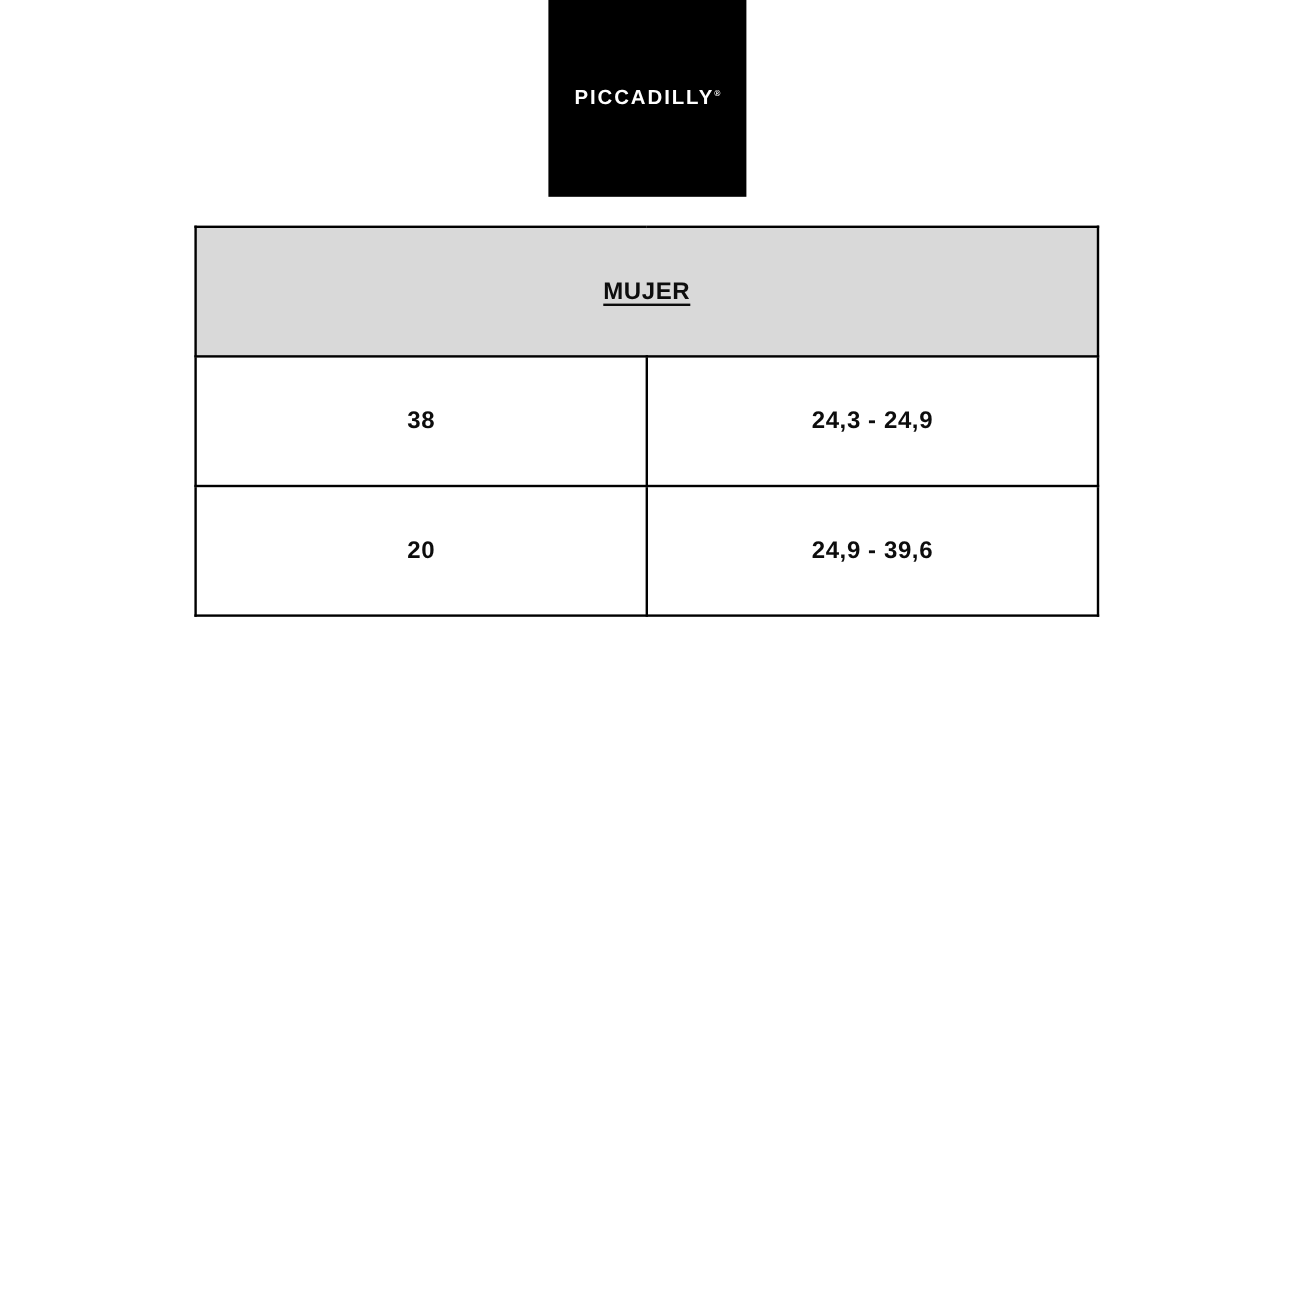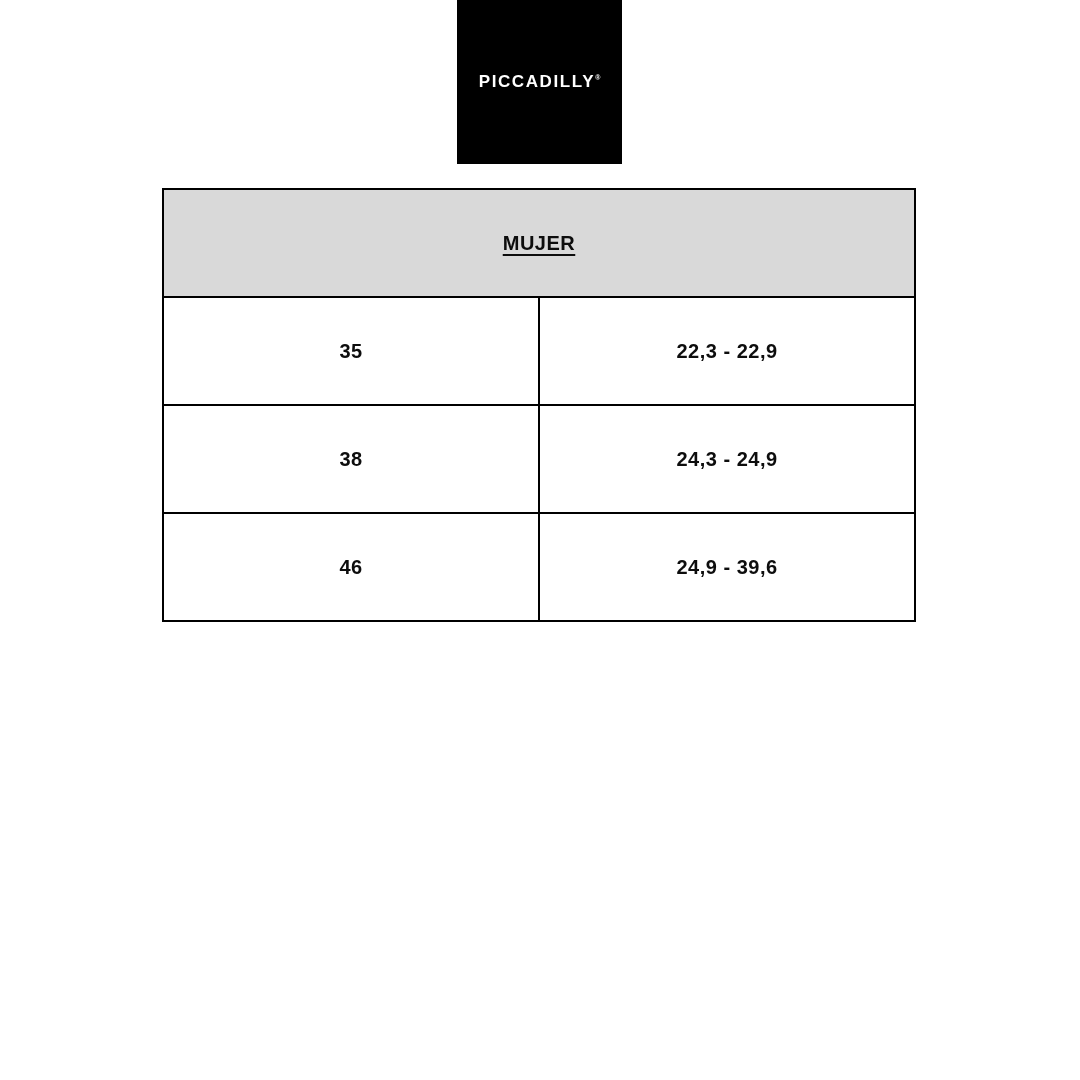--- a/index.html
+++ b/index.html
@@ -71,25 +71,21 @@
 </div>
 
 <table class="size-table">
   <tbody>
     <tr>
       <th class="title-cell" colspan="2">
         <span class="underlined">MUJER</span>
       </th>
     </tr>
     <tr>
-      <td>35</td>
-      <td>22,3 - 22,9</td>
-    </tr>
-    <tr>
       <td>38</td>
       <td>24,3 - 24,9</td>
     </tr>
     <tr>
-      <td>46</td>
+      <td>20</td>
       <td>24,9 - 39,6</td>
     </tr>
   </tbody>
 </table>
 
 </body></html>

